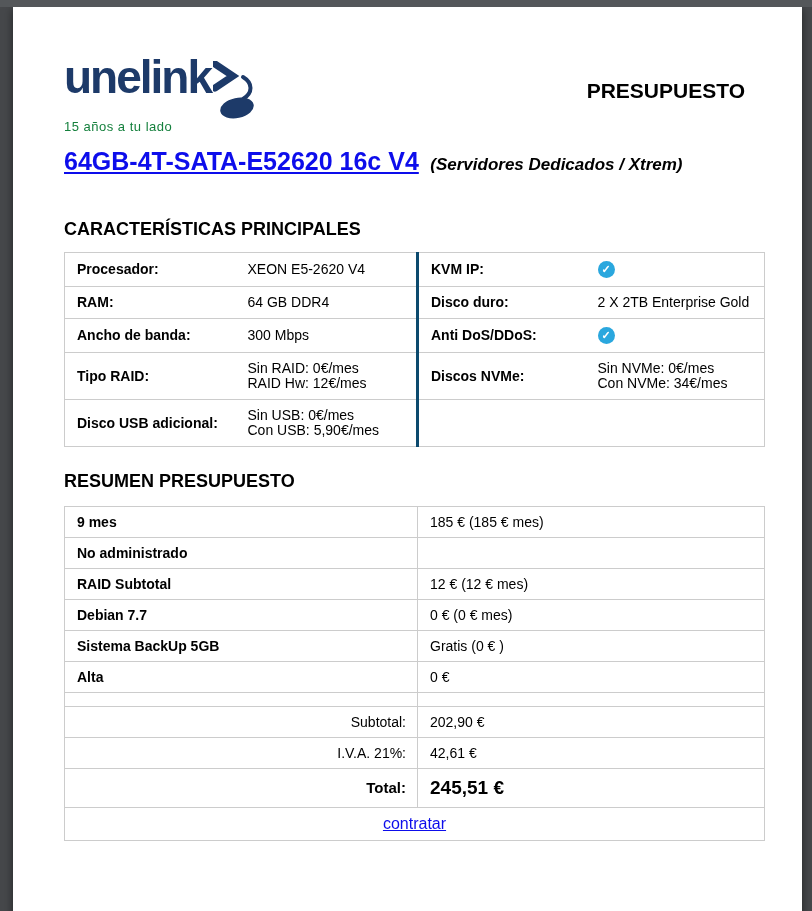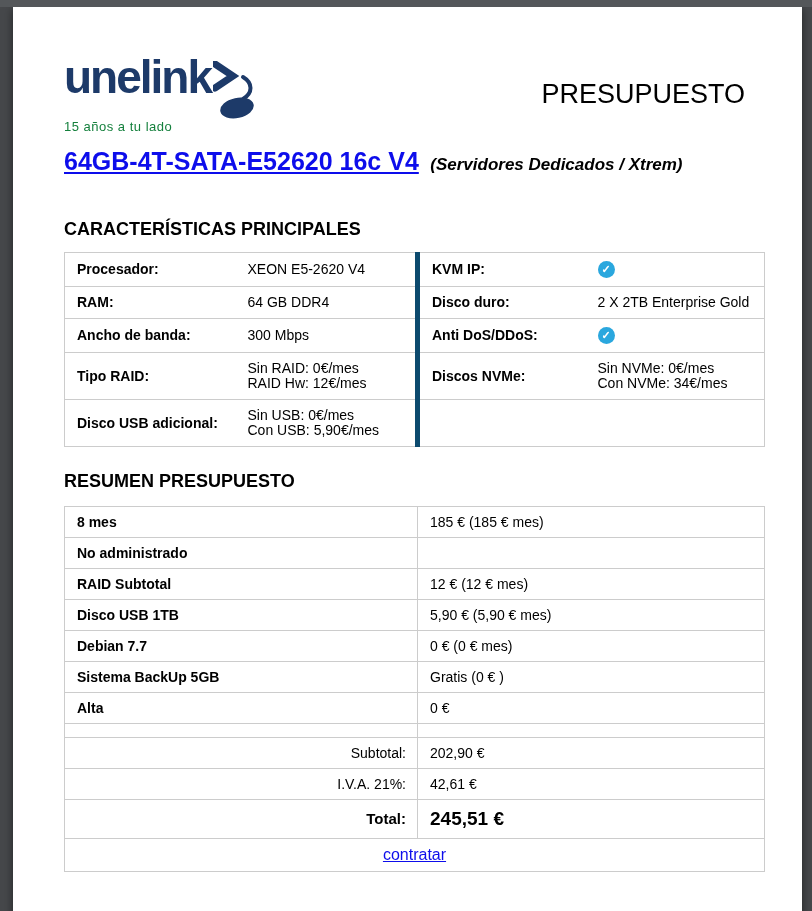--- a/index.html
+++ b/index.html
@@ -26,21 +26,21 @@
   .brand {
     font-size:46px; font-weight:bold; letter-spacing:-2px;
     color:#1d3a69; line-height:44px;
   }
   .logo-swoosh { margin:6px 0 0 2px; }
   .tagline {
     font-size:13px; color:#15803d; letter-spacing:0.5px; margin-top:0px;
   }
   .doc-title {
     position:absolute; top:72px; right:57px;
-    font-size:27px; font-weight:normal; letter-spacing:0px;
+    font-size:21px; font-weight:bold; letter-spacing:0px;
   }
 
   
   .product-line { position:absolute; left:51px; top:140px; white-space:nowrap; }
   .product-link {
     color:#0d0deb; font-size:25px; font-weight:bold;
   }
   .product-category {
     font-size:17px; font-weight:bold; font-style:italic; margin-left:7px;
   }
@@ -55,21 +55,21 @@
 
   
   table { border-collapse:collapse; table-layout:fixed; width:700px; background:#fff;border-radius:17px; }
   table, td { border:0; }
   .tbl { position:absolute; left:51px; border:1px solid #ccc; }
   .tbl td { border-top:1px solid #ccc; font-size:14px; vertical-align:middle; }
   .tbl tr:first-child td { border-top:0; }
 
   .features-table { top:245px; }
   .features-table td { padding:8px 12px; line-height:15px; }
-  .features-table td.mid { border-left:5px solid #0c4a6e; }
+  .features-table td.mid { border-left:3px solid #0c4a6e; }
   .features-table td.lbl { font-weight:bold; }
 
   .check-circle {
     display:inline-flex; align-items:center; justify-content:center;
     width:17px; height:17px; border-radius:50%;
     background:#2aa7de; color:#fff;
     font-size:11px; font-weight:bold; line-height:17px;
   }
 
   .summary-table { top:499px; }
@@ -165,34 +165,30 @@
 
   <div class="section-heading h-summary">RESUMEN PRESUPUESTO</div>
 
   <table class="tbl summary-table">
     <colgroup>
         <col style="width:353px">
         <col style="width:347px">
       </colgroup>
     <tbody>
         <tr>
-      <td class="lbl">8 mes</td>
+      <td class="lbl">9 mes</td>
       <td class="val">185 € (185 € mes)</td>
     </tr>
     <tr>
       <td class="lbl">No administrado</td>
       <td class="val"></td>
     </tr>
     <tr>
       <td class="lbl">RAID Subtotal</td>
       <td class="val">12 € (12 € mes)</td>
-    </tr>
-    <tr>
-      <td class="lbl">Disco USB 1TB</td>
-      <td class="val">5,90 € (5,90 € mes)</td>
     </tr>
     <tr>
       <td class="lbl">Debian 7.7</td>
       <td class="val">0 € (0 € mes)</td>
     </tr>
     <tr>
       <td class="lbl">Sistema BackUp 5GB</td>
       <td class="val">Gratis (0 € )</td>
     </tr>
     <tr>

